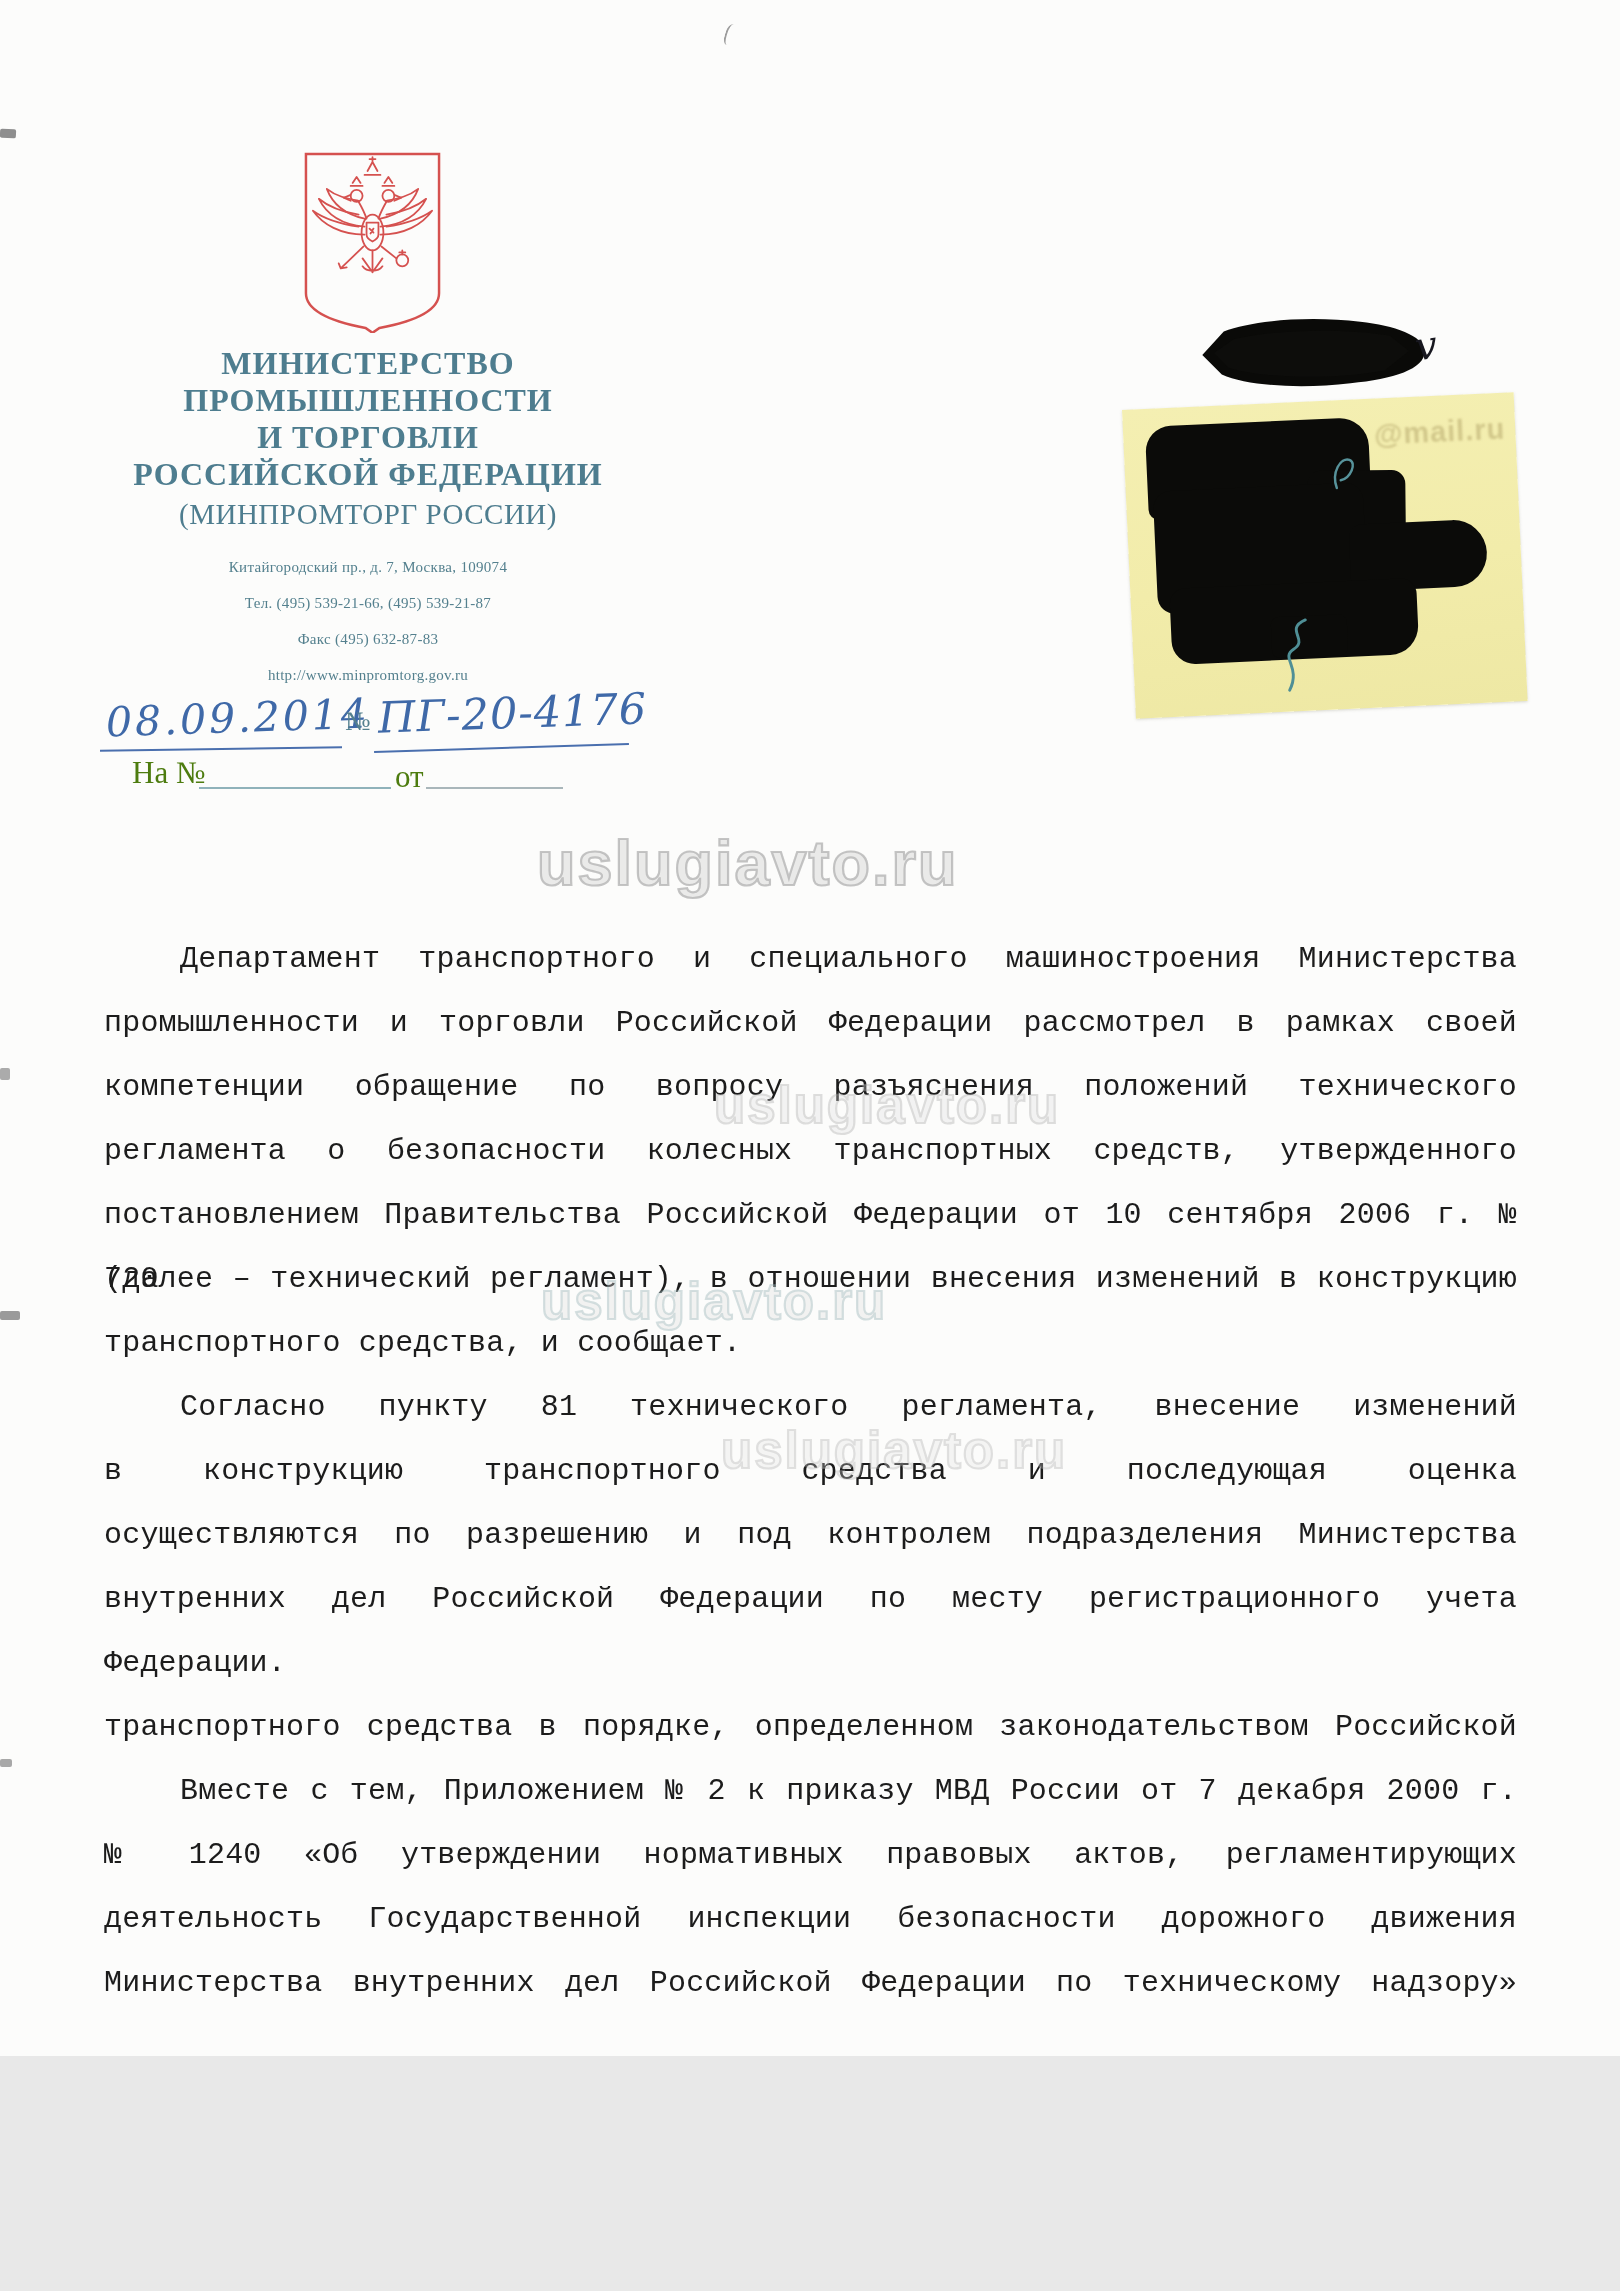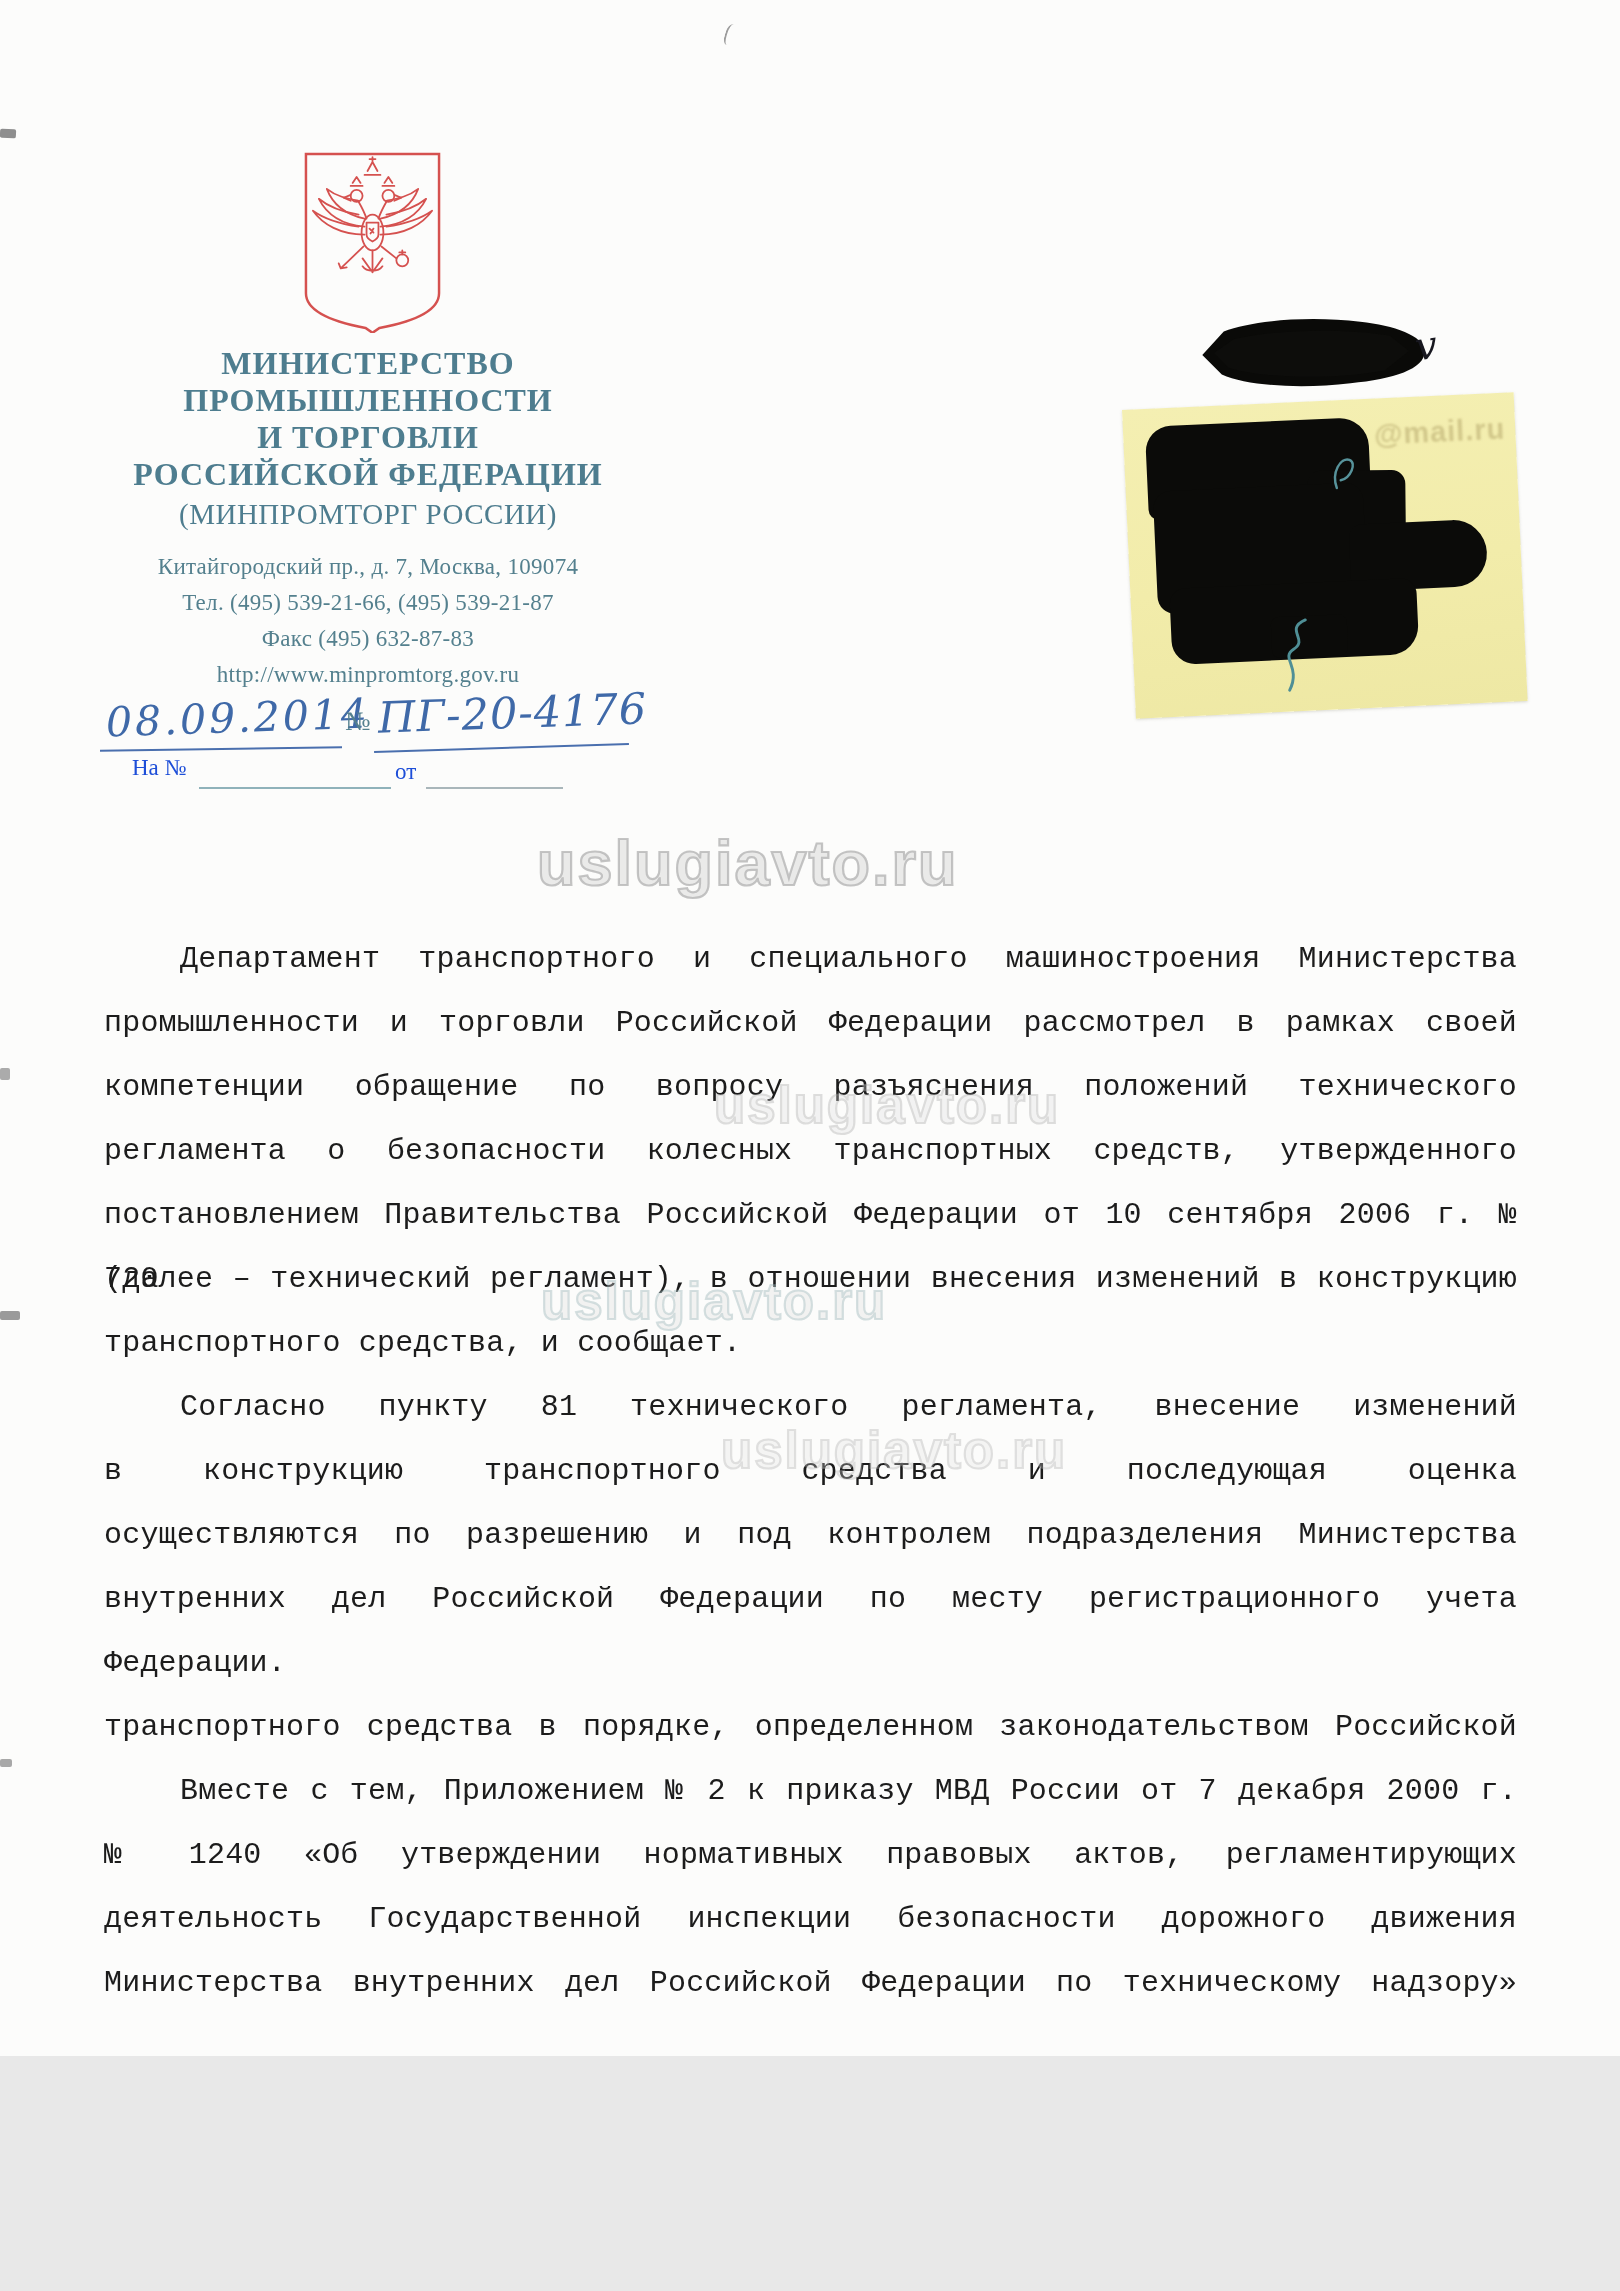--- a/index.html
+++ b/index.html
@@ -13,34 +13,34 @@
   
   .emblem{position:absolute;left:299px;top:149px;width:147px;height:184px;}
   .ministry{
     position:absolute;left:74px;top:345px;width:588px;
     text-align:center;color:#4e7d8f;font-weight:bold;
     font-size:32px;line-height:37px;letter-spacing:1px;
   }
   .ministry .short{font-weight:normal;font-size:29px;letter-spacing:0.5px;margin-top:2.9px;}
   .contact{
     position:absolute;left:74px;top:549px;width:588px;
-    text-align:center;color:#54808e;font-size:23px;line-height:36px;letter-spacing:0.3px;
+    text-align:center;color:#54808e;font-size:15px;line-height:36px;letter-spacing:0.3px;
   }
   
   .hw{
     position:absolute;color:#3f69a8;font-style:italic;
     font-family:"DejaVu Serif","Liberation Serif",serif;
   }
   .hw-date{left:106px;top:694px;font-size:41px;letter-spacing:2.9px;transform:rotate(-2deg);}
   .hw-num{left:378px;top:688px;font-size:43px;letter-spacing:1px;transform:rotate(-2deg);}
   .ink-line{position:absolute;border-bottom:2.9px solid #4a6fae;height:0;}
   .ink-line.date{left:100px;top:748px;width:242px;transform:rotate(-0.8deg);}
   .ink-line.num{left:374px;top:747px;width:255px;transform:rotate(-1.8deg);}
   .num-sign{position:absolute;left:345px;top:706px;color:#54808e;font-size:26.5px;}
-  .reply-label{position:absolute;color:#1d4ed8;font-size:23px;}
+  .reply-label{position:absolute;color:#4d7c0f;font-size:31px;}
   .lbl-na{left:132px;top:755px;}
   .lbl-ot{left:395px;top:759px;}
   .form-line{position:absolute;height:0;border-bottom:2.9px solid #8fb2ba;}
   .form-line.f1{left:199px;top:787px;width:192px;}
   .form-line.f2{left:426px;top:787px;width:137px;border-bottom-color:#a9b6ba;}
   
   .wm{
     position:absolute;font-family:"Liberation Sans","DejaVu Sans",sans-serif;
     font-weight:bold;letter-spacing:2px;
     color:rgba(255,255,255,0.25);

